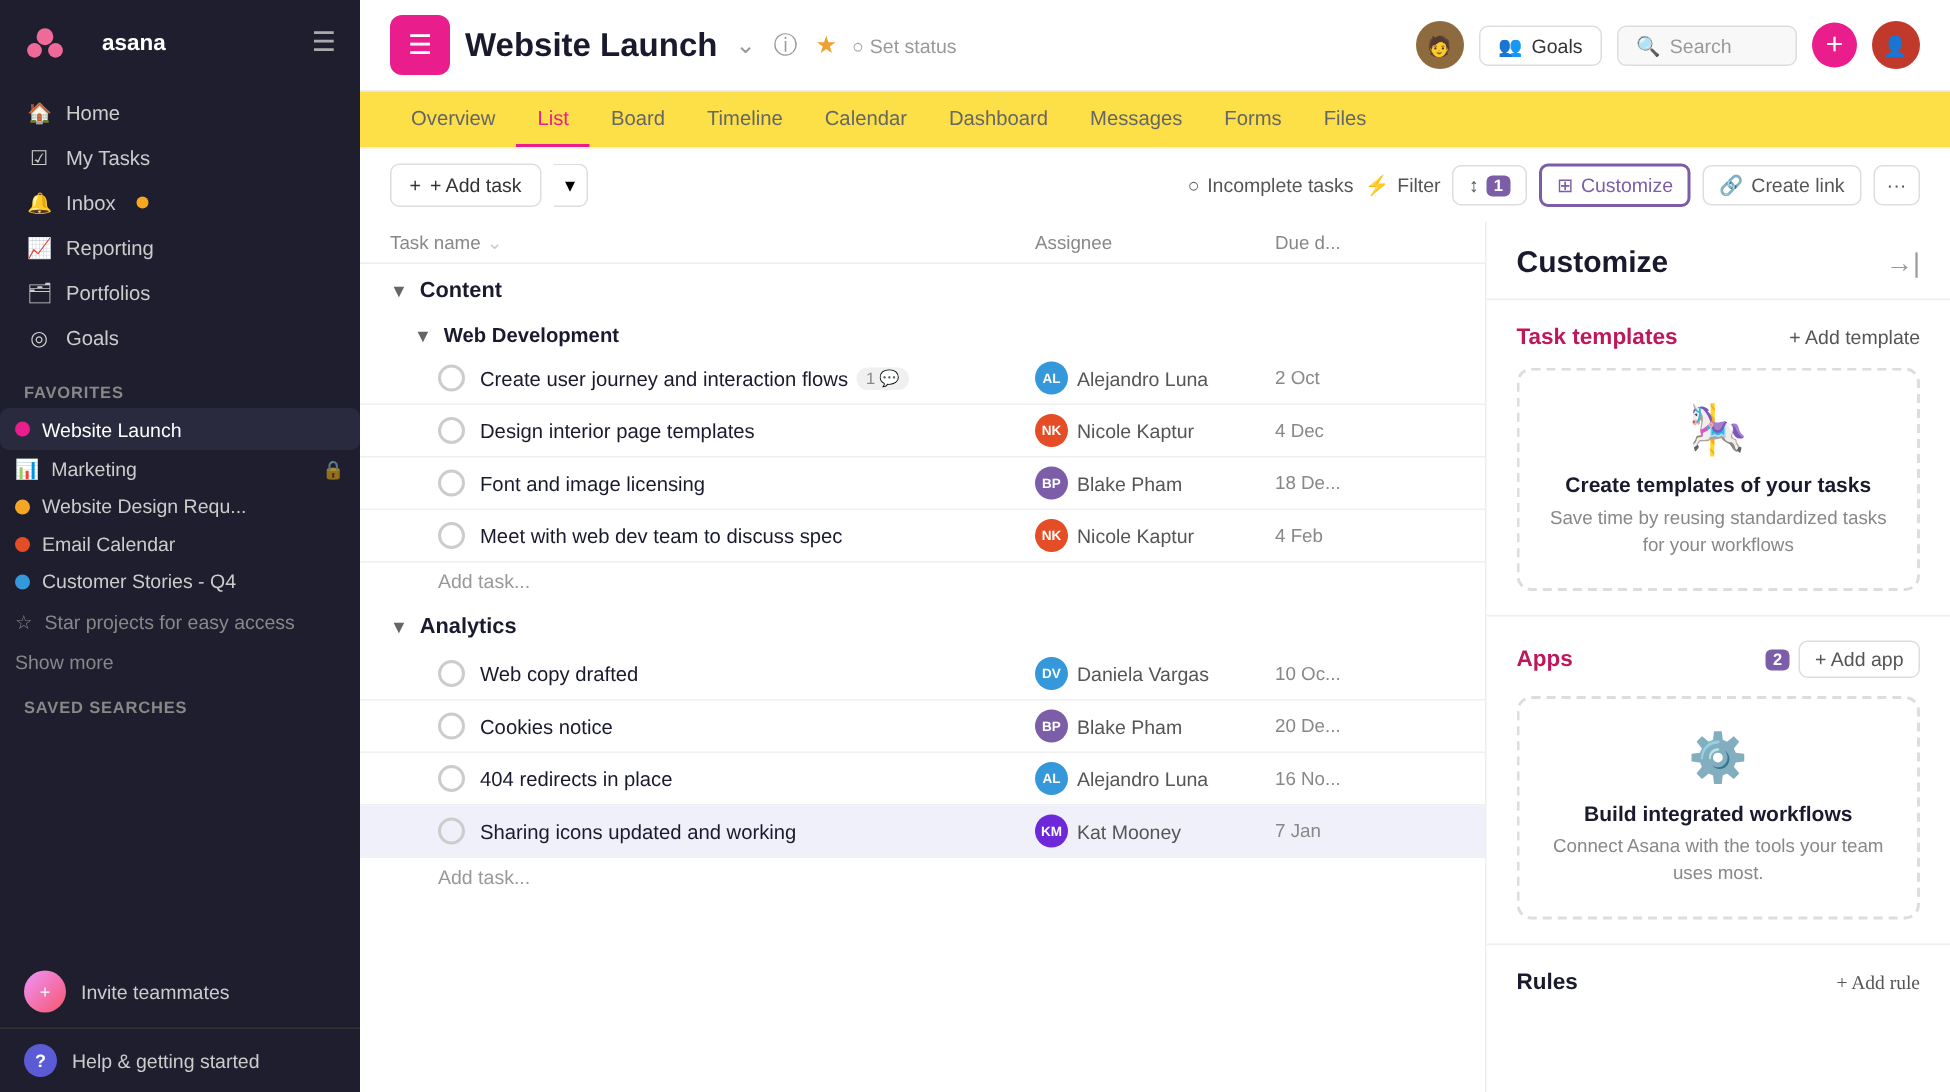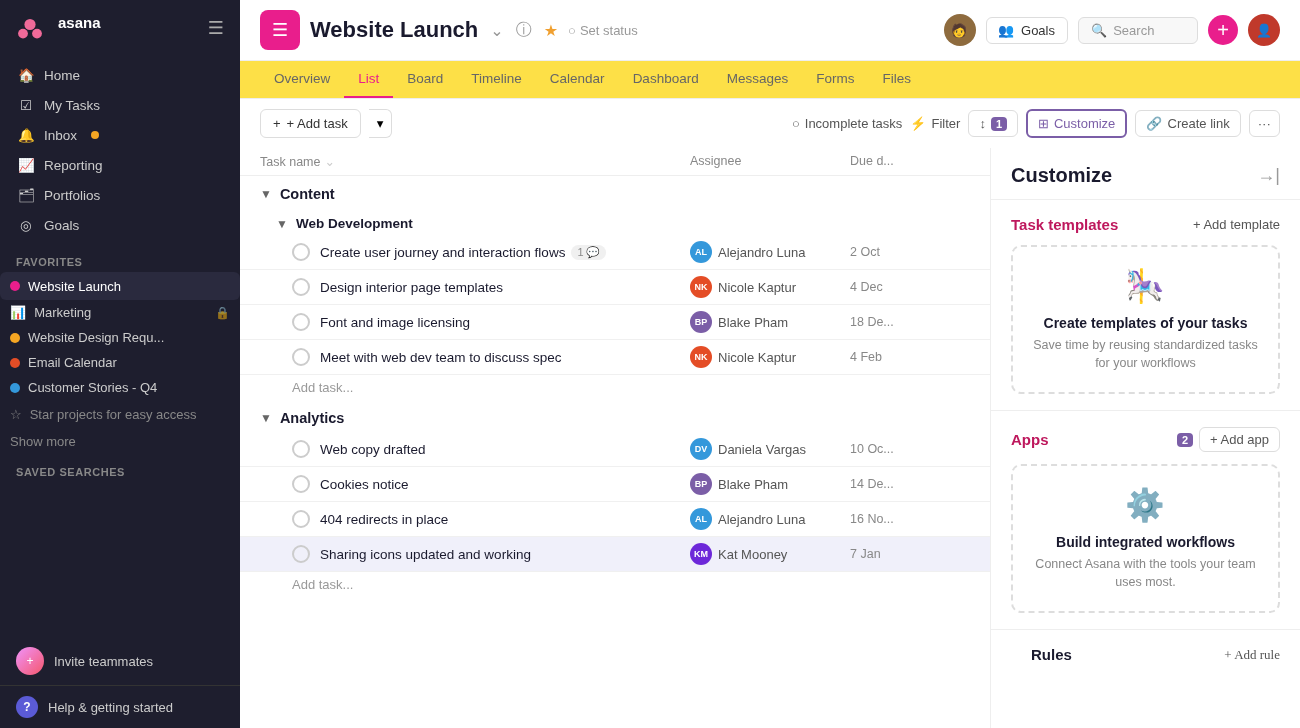--- a/index.html
+++ b/index.html
@@ -17,21 +17,22 @@
       overflow-y: auto;
     }
     .sidebar-header {
       display: flex;
       align-items: center;
       justify-content: space-between;
       padding: 14px 16px;
     }
     .asana-logo {
       display: flex;
-      gap: 14px;
+      align-items: center;
+      gap: 24px;
       color: #fff;
       font-weight: 700;
       font-size: 16px;
     }
     .asana-logo-icon {
       width: 28px;
       height: 28px;
     }
     .hamburger { color: #aaa; cursor: pointer; font-size: 18px; }
 
@@ -403,21 +404,21 @@
       flex: 1;
       overflow: hidden;
     }
     .task-list {
       flex: 1;
       overflow-y: auto;
       padding: 0;
     }
     .col-headers {
       display: flex;
-      align-items: flex-start;
+      align-items: flex-end;
       padding: 6px 20px;
       border-bottom: 1px solid #eee;
       color: #888;
       font-size: 12.5px;
       background: #fff;
       position: sticky;
       top: 0;
       z-index: 5;
     }
     .col-task-name {
@@ -630,21 +631,20 @@
       color: #555;
     }
 
     .rules-section {
       padding: 16px 20px;
     }
     .rules-header {
       display: flex;
       align-items: flex-end;
       justify-content: space-between;
-      margin-left: 20px;
     }
     .rules-title {
       font-size: 15px;
       font-weight: 600;
       color: #1a1a2e;
     }
     .add-rule-btn {
       display: flex;
       align-items: center;
       gap: 4px;
@@ -907,21 +907,21 @@
       </div>
       <div class="task-row">
         <div class="task-check"></div>
         <div class="task-name-cell">
           <span>Cookies notice</span>
         </div>
         <div class="task-assignee">
           <div class="task-avatar" style="background:#7b5ea7">BP</div>
           <span>Blake Pham</span>
         </div>
-        <div class="task-due">14 De...</div>
+        <div class="task-due">20 De...</div>
       </div>
       <div class="task-row">
         <div class="task-check"></div>
         <div class="task-name-cell">
           <span>404 redirects in place</span>
         </div>
         <div class="task-assignee">
           <div class="task-avatar" style="background:#3498db">AL</div>
           <span>Alejandro Luna</span>
         </div>

